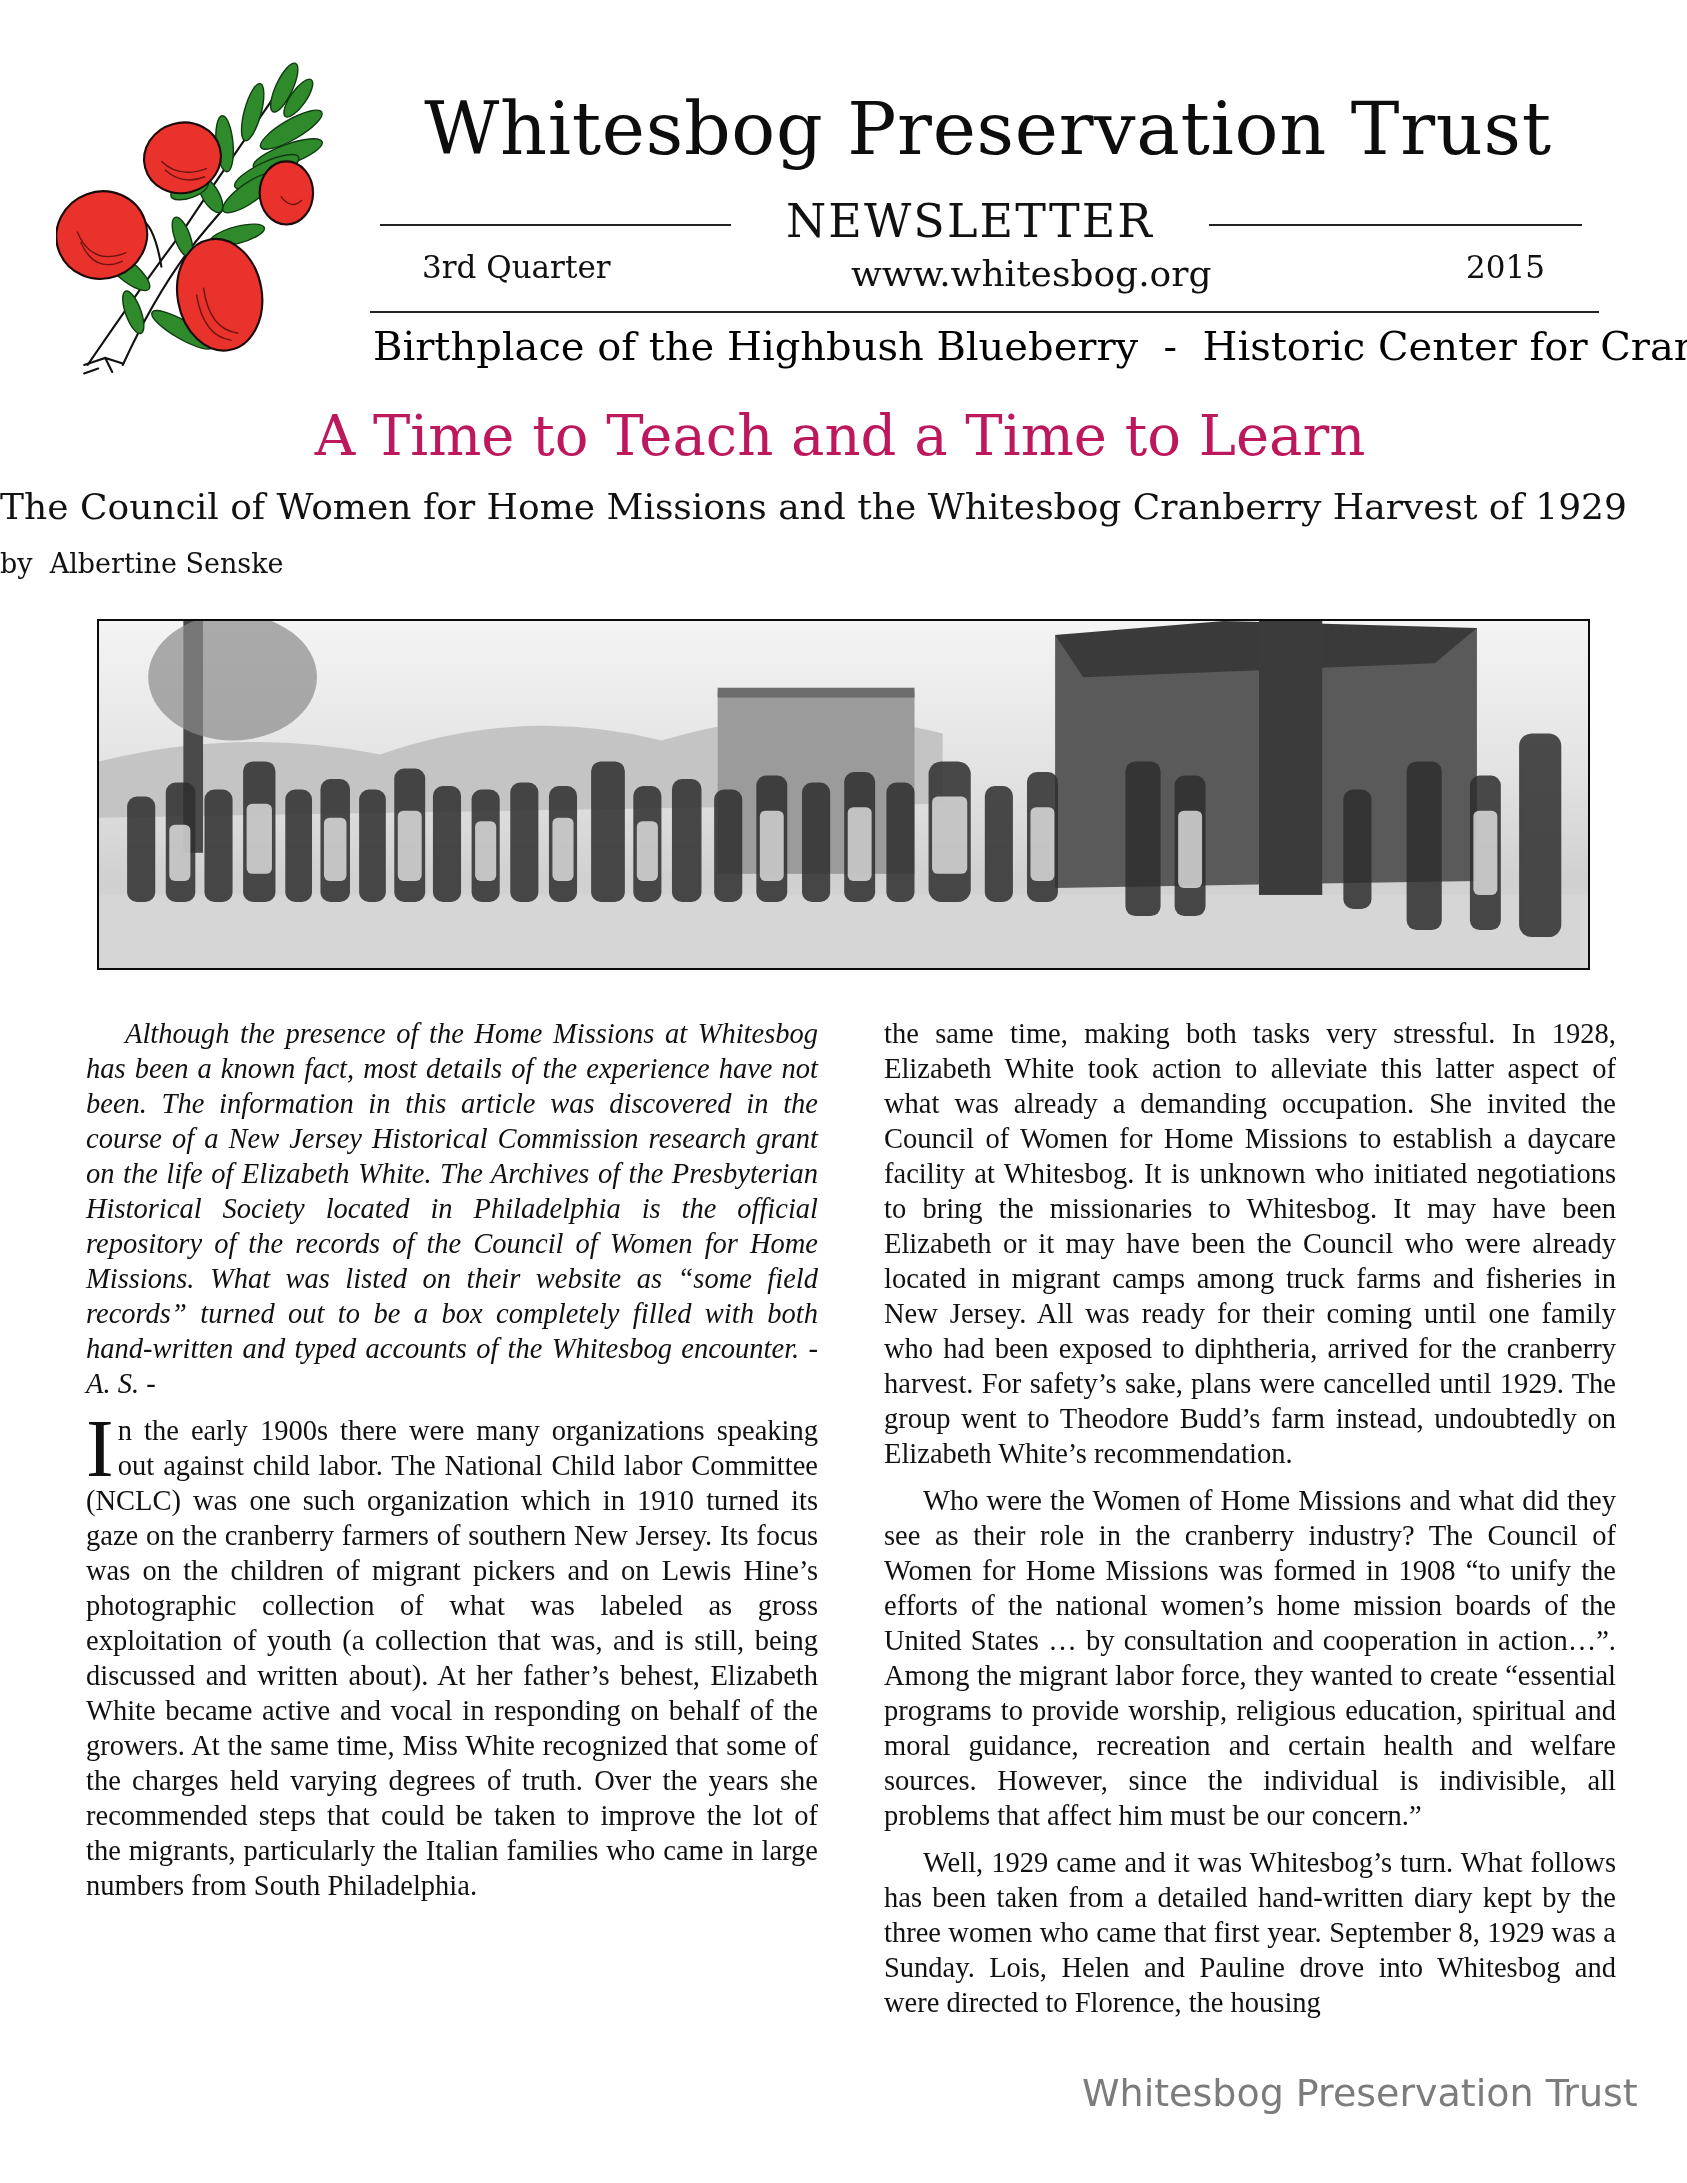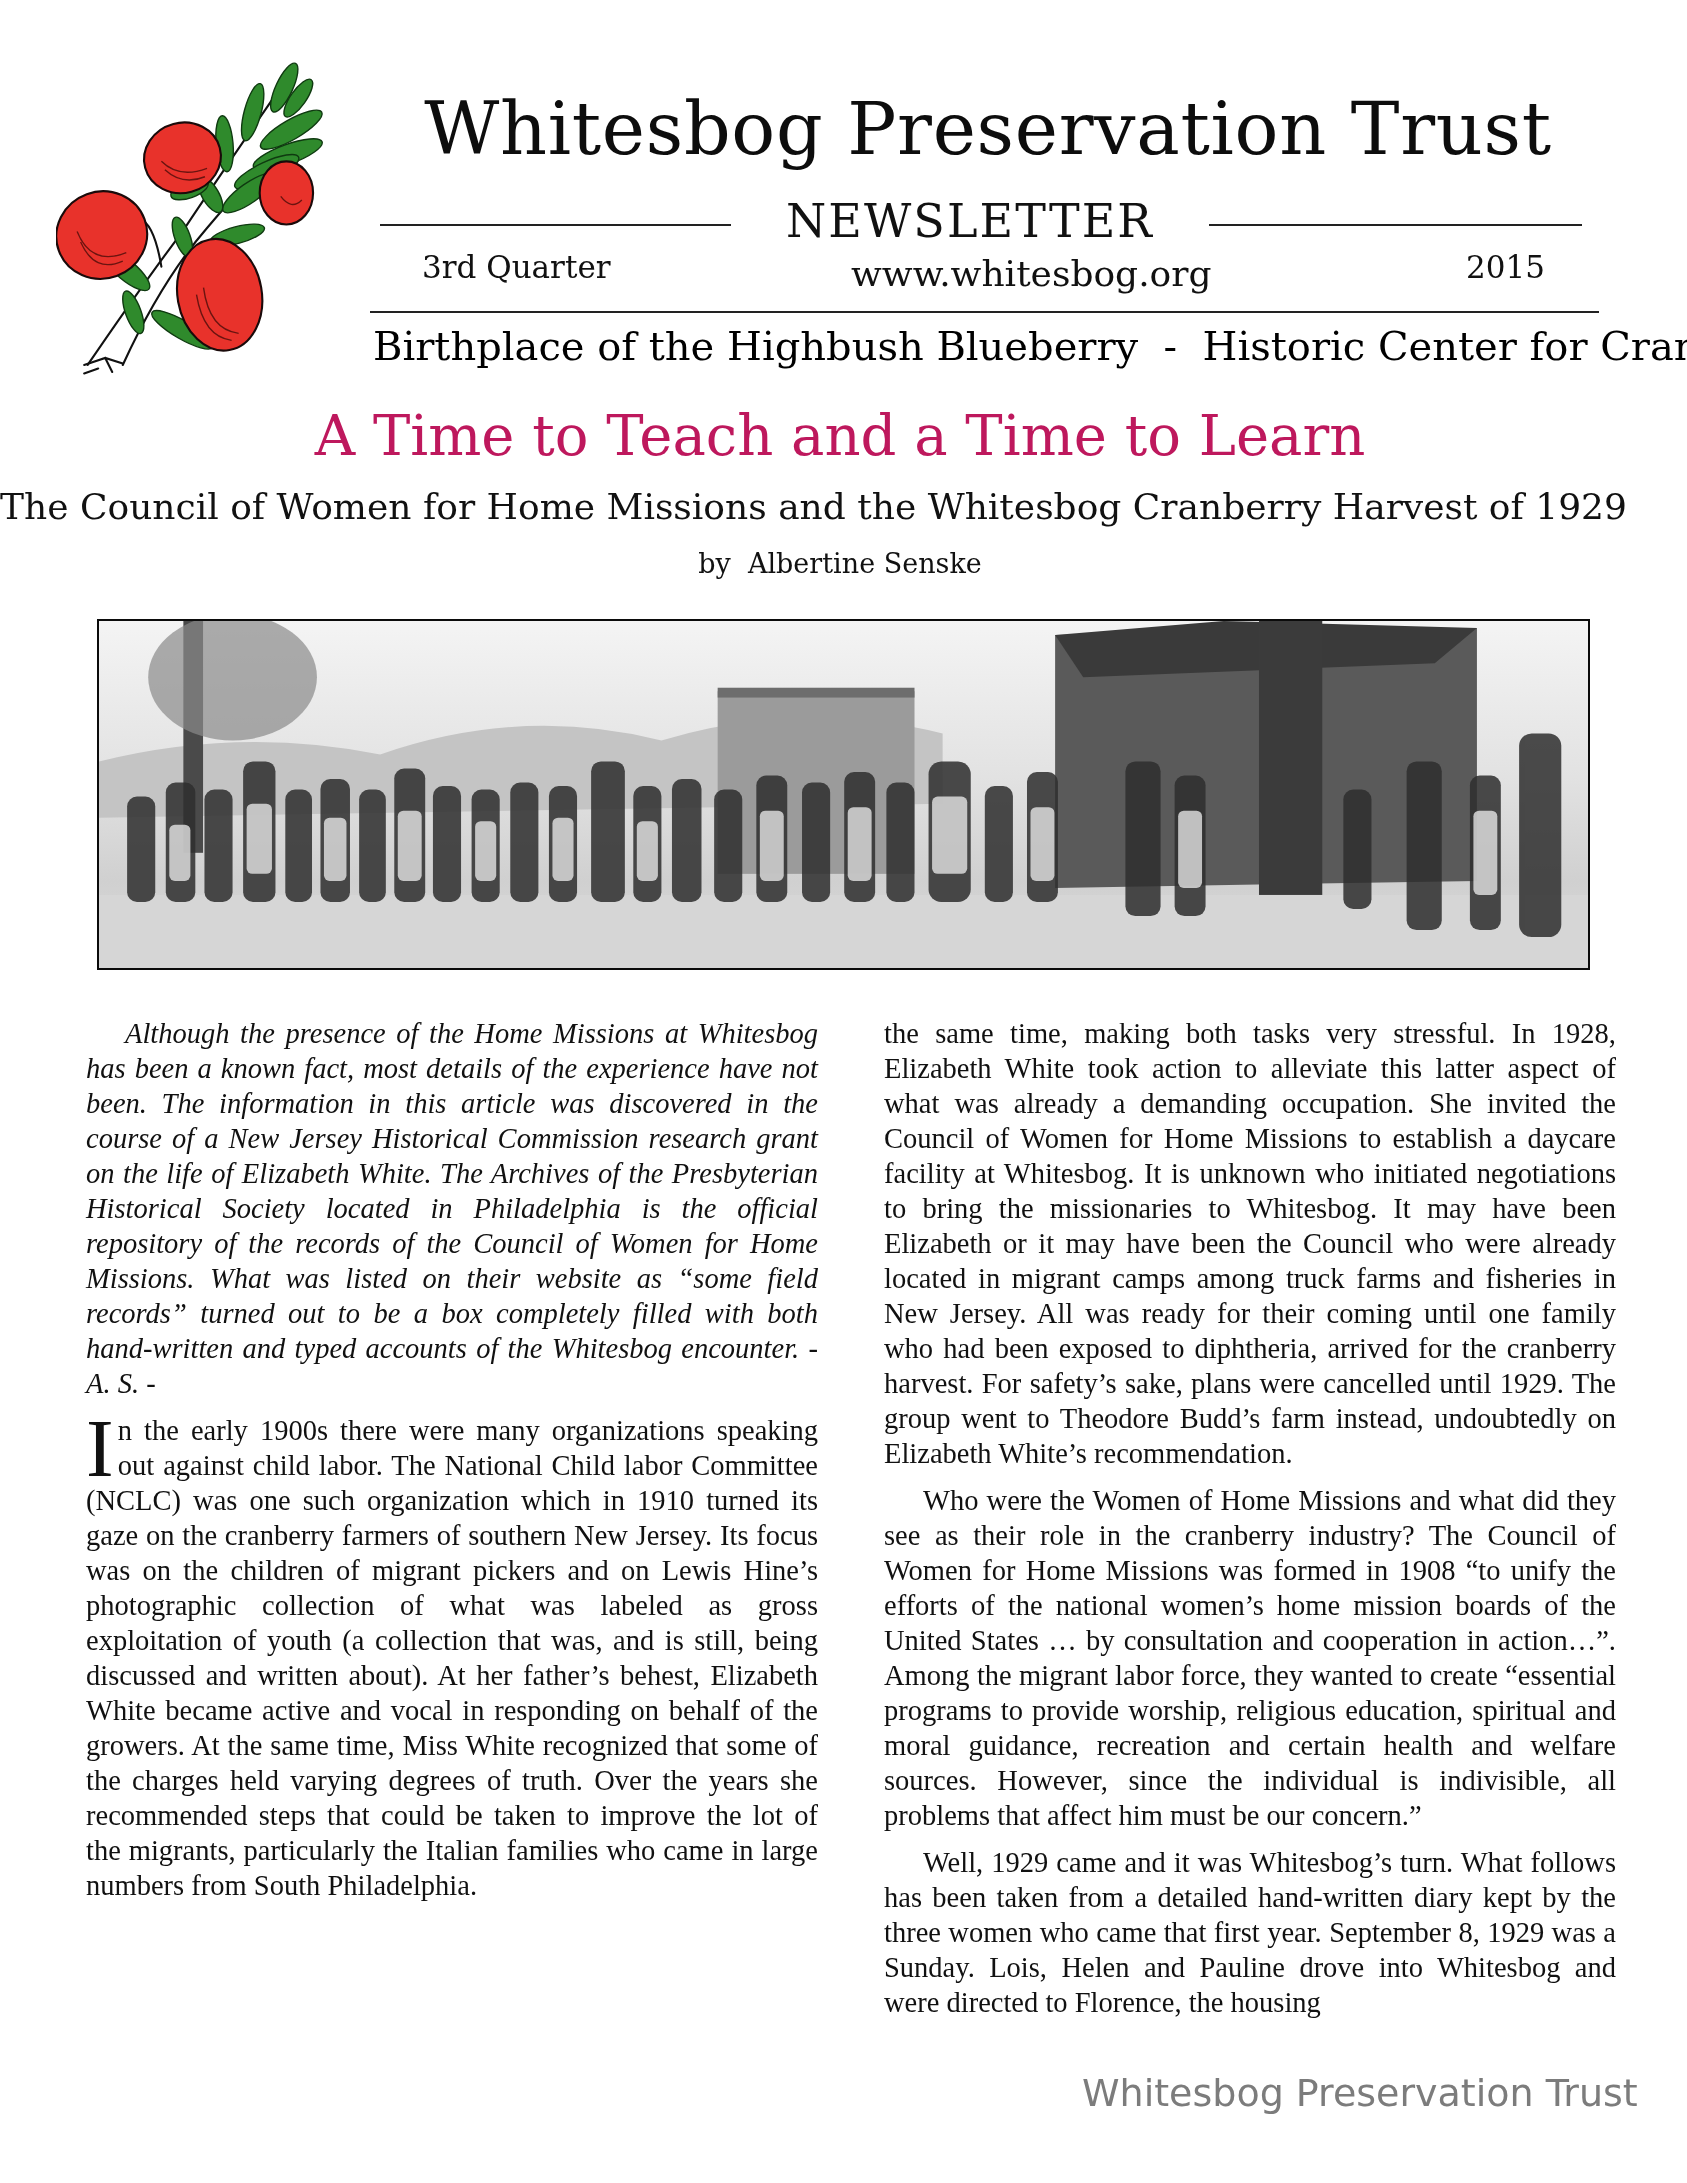--- a/index.html
+++ b/index.html
@@ -22,21 +22,21 @@
     #year { left: 1466px; top: 246px; font-family: "DejaVu Serif", serif; font-size: 31px; line-height: 42px; }
     #rule-main { left: 370px; top: 311px; width: 1229px; }
     #tagline { left: 373px; top: 325px; width: 1230px; text-align: center;
       font-family: "DejaVu Serif", serif; font-size: 40px; line-height: 42px; white-space: nowrap; color: #000000; }
 
     
     #article-title { left: 0; top: 401px; width: 1680px; text-align: center;
       font-family: "DejaVu Serif", serif; font-size: 56px; line-height: 70px; color: #be185d; }
     #article-subtitle { left: 0; top: 486px; width: 1680px; 
       font-family: "DejaVu Serif", serif; font-size: 36px; line-height: 42px; white-space: nowrap; }
-    #byline { left: 0; top: 543px; width: 1680px; text-align: center;
+    #byline { left: 0; top: 543px; width: 1680px; text-align: left;
       font-family: "DejaVu Serif", serif; font-size: 27px; line-height: 42px; }
 
     
     #photo-frame { left: 97px; top: 619px; width: 1489px; height: 347px;
       border: 2.8px solid #0b0b0b; overflow: hidden; background: #e8e8e8; }
     #photo-frame svg { display: block; width: 100%; height: 100%; }
 
     
     .col { width: 756px; font-size: 28.5px; line-height: 35px; text-align: justify; }
     #col-left { left: 74px; top: 1004px; }

